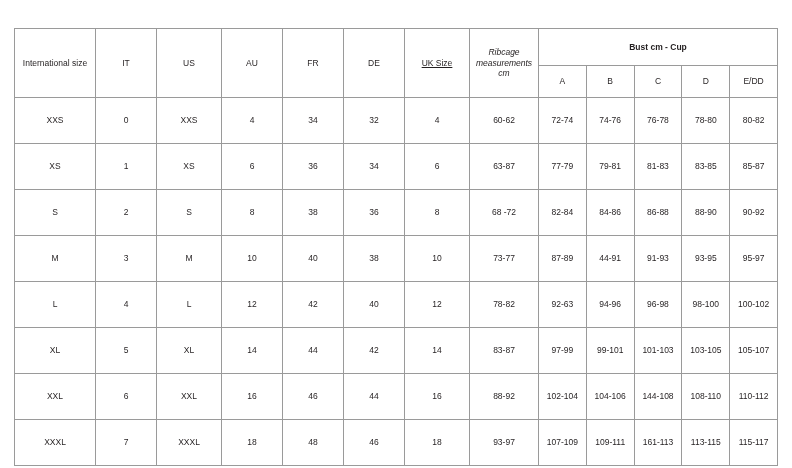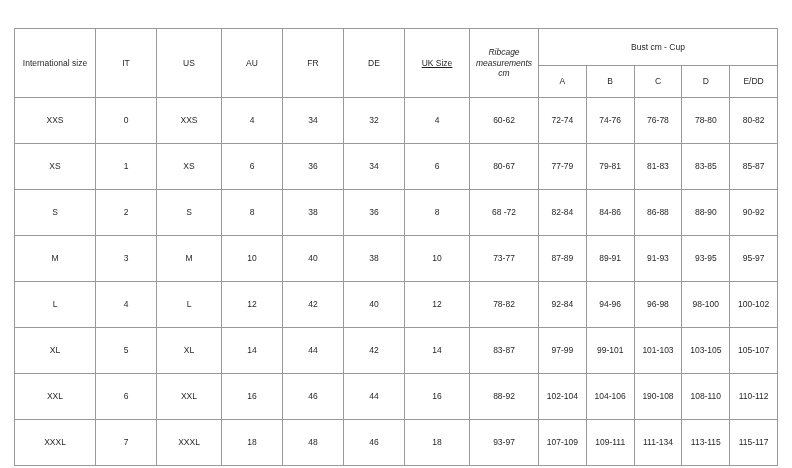--- a/index.html
+++ b/index.html
@@ -39,20 +39,21 @@
   }
   
   thead tr.head-top th {
     height: 32px;
   }
   thead tr.head-sub th {
     height: 27px;
   }
   thead th.group-head {
     height: 28px;
+    font-weight: bold;
   }
   tbody td {
     height: 41px;
   }
   .col-intl { width: 78px; }
   .col-it { width: 58px; margin-top: 8px; }
   .col-us { width: 62px; margin-left: 12px; }
   .col-au { width: 58px; }
   .col-fr { width: 58px; border-radius: 29px; }
   .col-de { width: 58px; }
@@ -107,21 +108,21 @@
         <td>80-82</td>
       </tr>
       <tr>
         <td>XS</td>
         <td>1</td>
         <td>XS</td>
         <td>6</td>
         <td>36</td>
         <td>34</td>
         <td>6</td>
-        <td>80-67</td>
+        <td>63-87</td>
         <td>77-79</td>
         <td>79-81</td>
         <td>81-83</td>
         <td>83-85</td>
         <td>85-87</td>
       </tr>
       <tr>
         <td>S</td>
         <td>2</td>
         <td>S</td>
@@ -139,35 +140,35 @@
       <tr>
         <td>M</td>
         <td>3</td>
         <td>M</td>
         <td>10</td>
         <td>40</td>
         <td>38</td>
         <td>10</td>
         <td>73-77</td>
         <td>87-89</td>
-        <td>89-91</td>
+        <td>44-91</td>
         <td>91-93</td>
         <td>93-95</td>
         <td>95-97</td>
       </tr>
       <tr>
         <td>L</td>
         <td>4</td>
         <td>L</td>
         <td>12</td>
         <td>42</td>
         <td>40</td>
         <td>12</td>
         <td>78-82</td>
-        <td>92-84</td>
+        <td>92-63</td>
         <td>94-96</td>
         <td>96-98</td>
         <td>98-100</td>
         <td>100-102</td>
       </tr>
       <tr>
         <td>XL</td>
         <td>5</td>
         <td>XL</td>
         <td>14</td>
@@ -185,34 +186,34 @@
         <td>XXL</td>
         <td>6</td>
         <td>XXL</td>
         <td>16</td>
         <td>46</td>
         <td>44</td>
         <td>16</td>
         <td>88-92</td>
         <td>102-104</td>
         <td>104-106</td>
-        <td>190-108</td>
+        <td>144-108</td>
         <td>108-110</td>
         <td>110-112</td>
       </tr>
       <tr>
         <td>XXXL</td>
         <td>7</td>
         <td>XXXL</td>
         <td>18</td>
         <td>48</td>
         <td>46</td>
         <td>18</td>
         <td>93-97</td>
         <td>107-109</td>
         <td>109-111</td>
-        <td>111-134</td>
+        <td>161-113</td>
         <td>113-115</td>
         <td>115-117</td>
       </tr>
     </tbody>
   </table>
 </div>
 
 </body></html>

